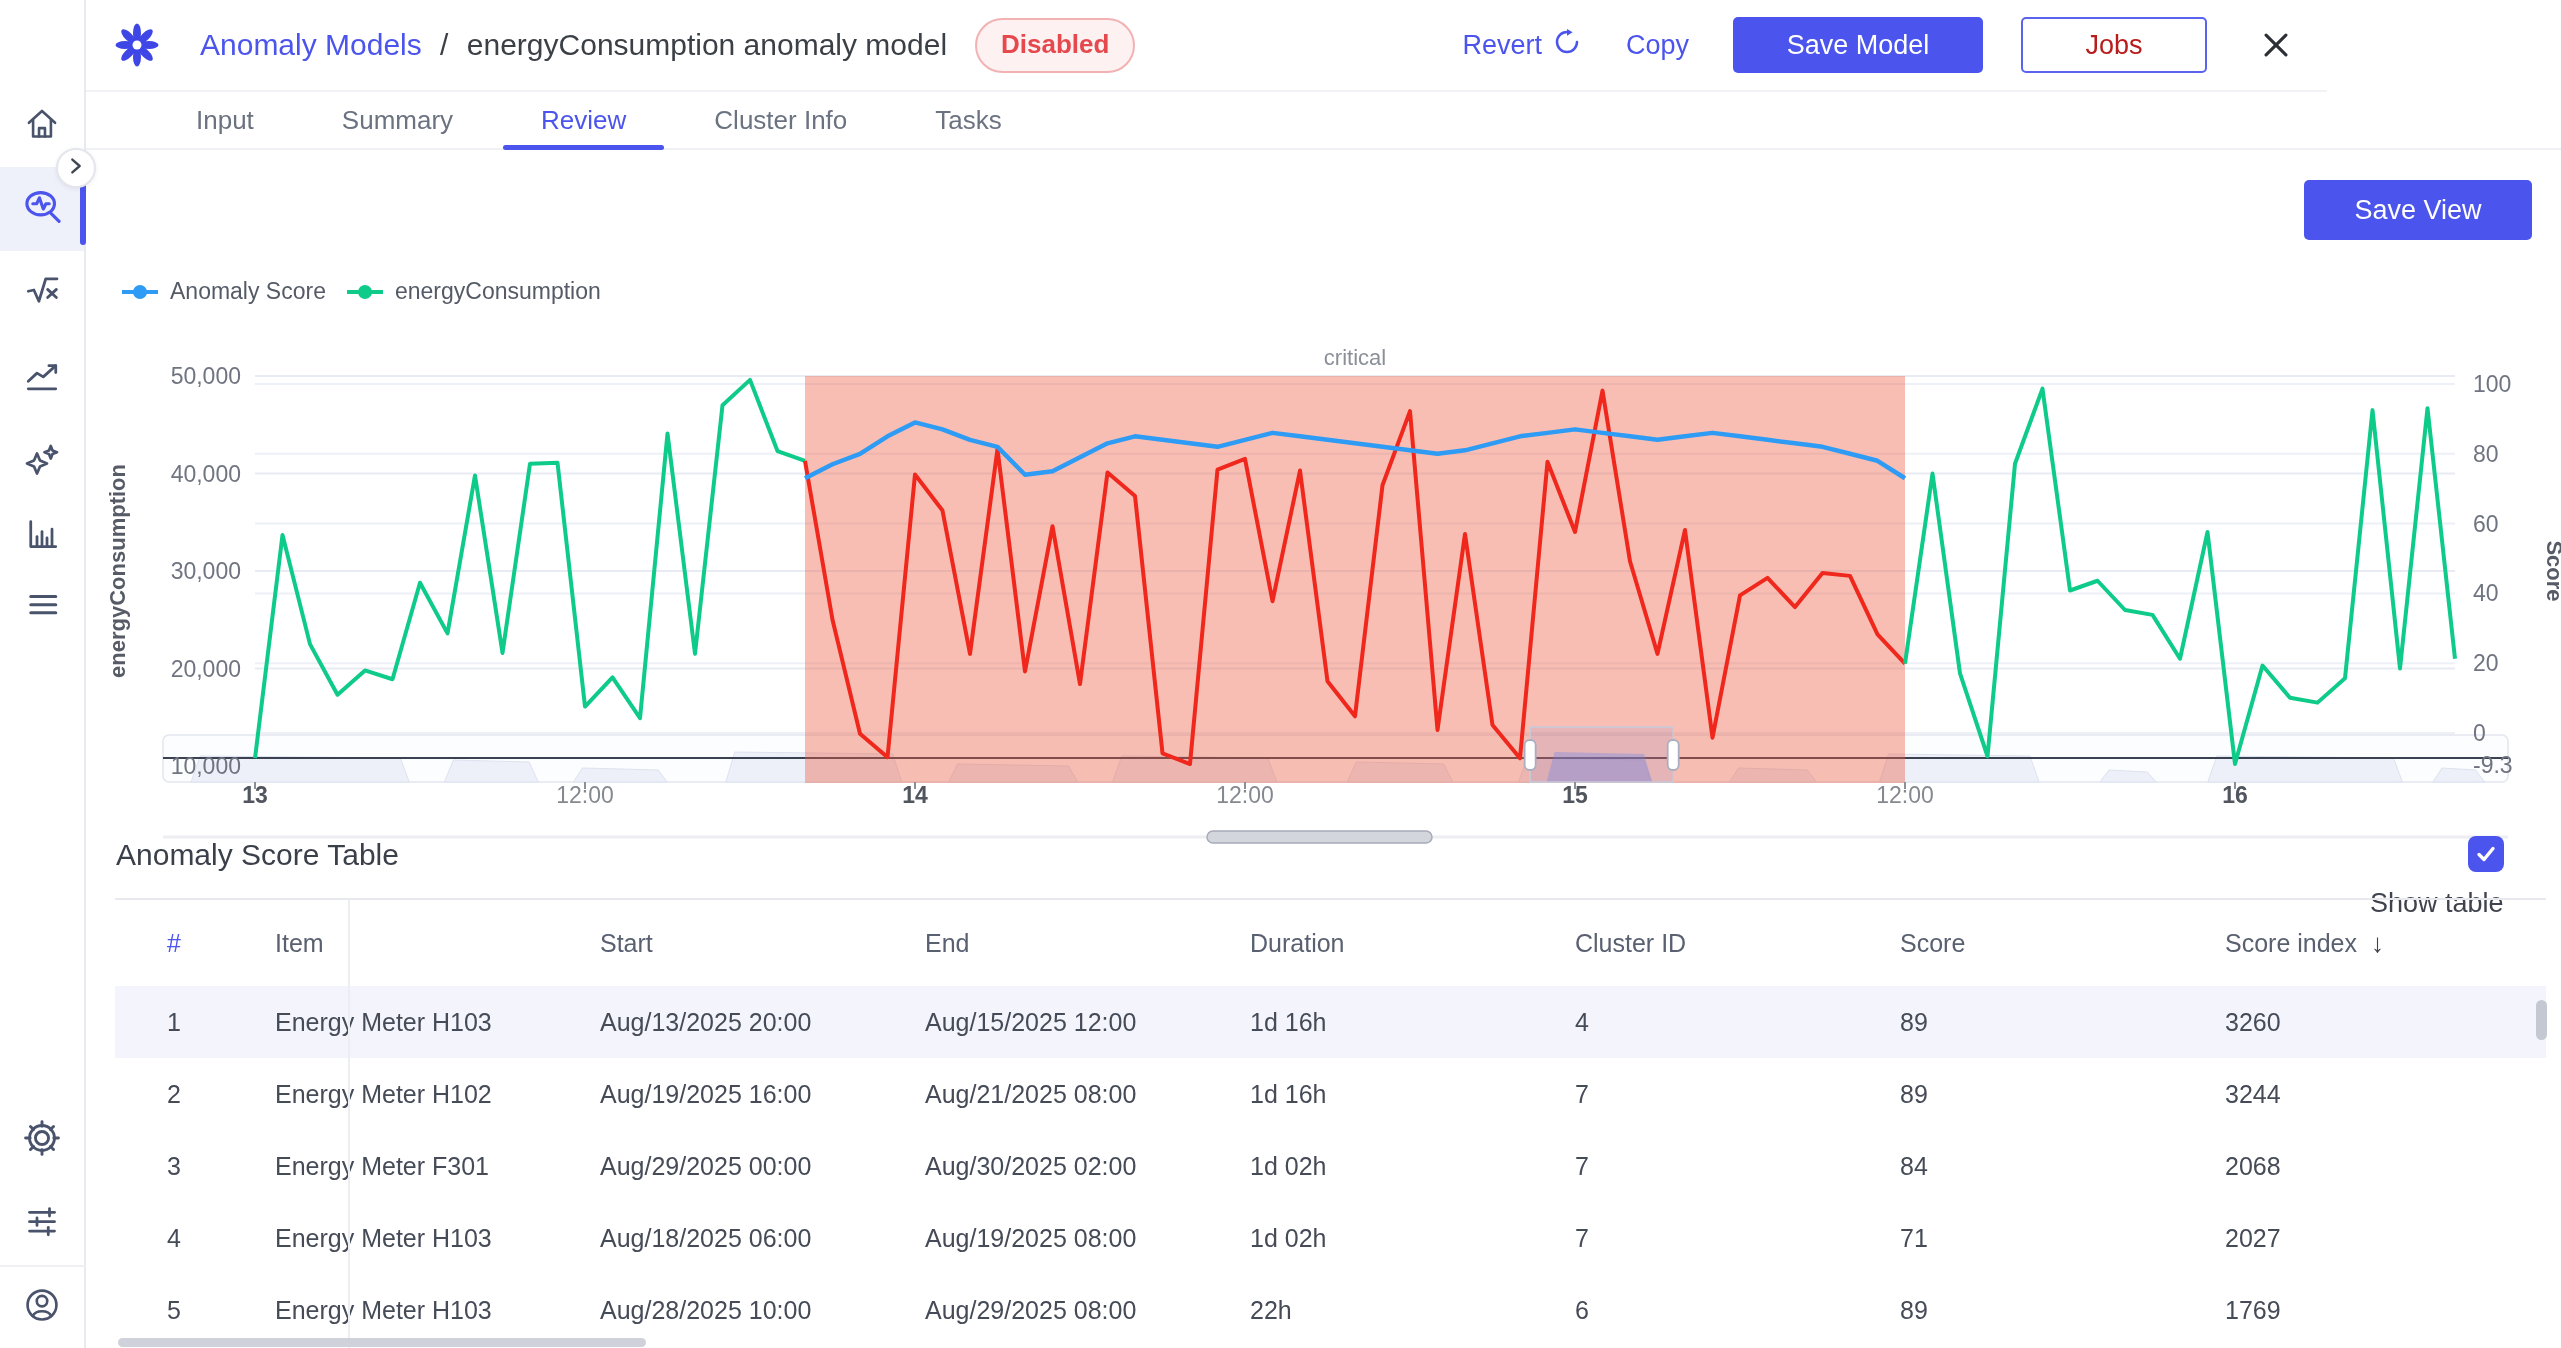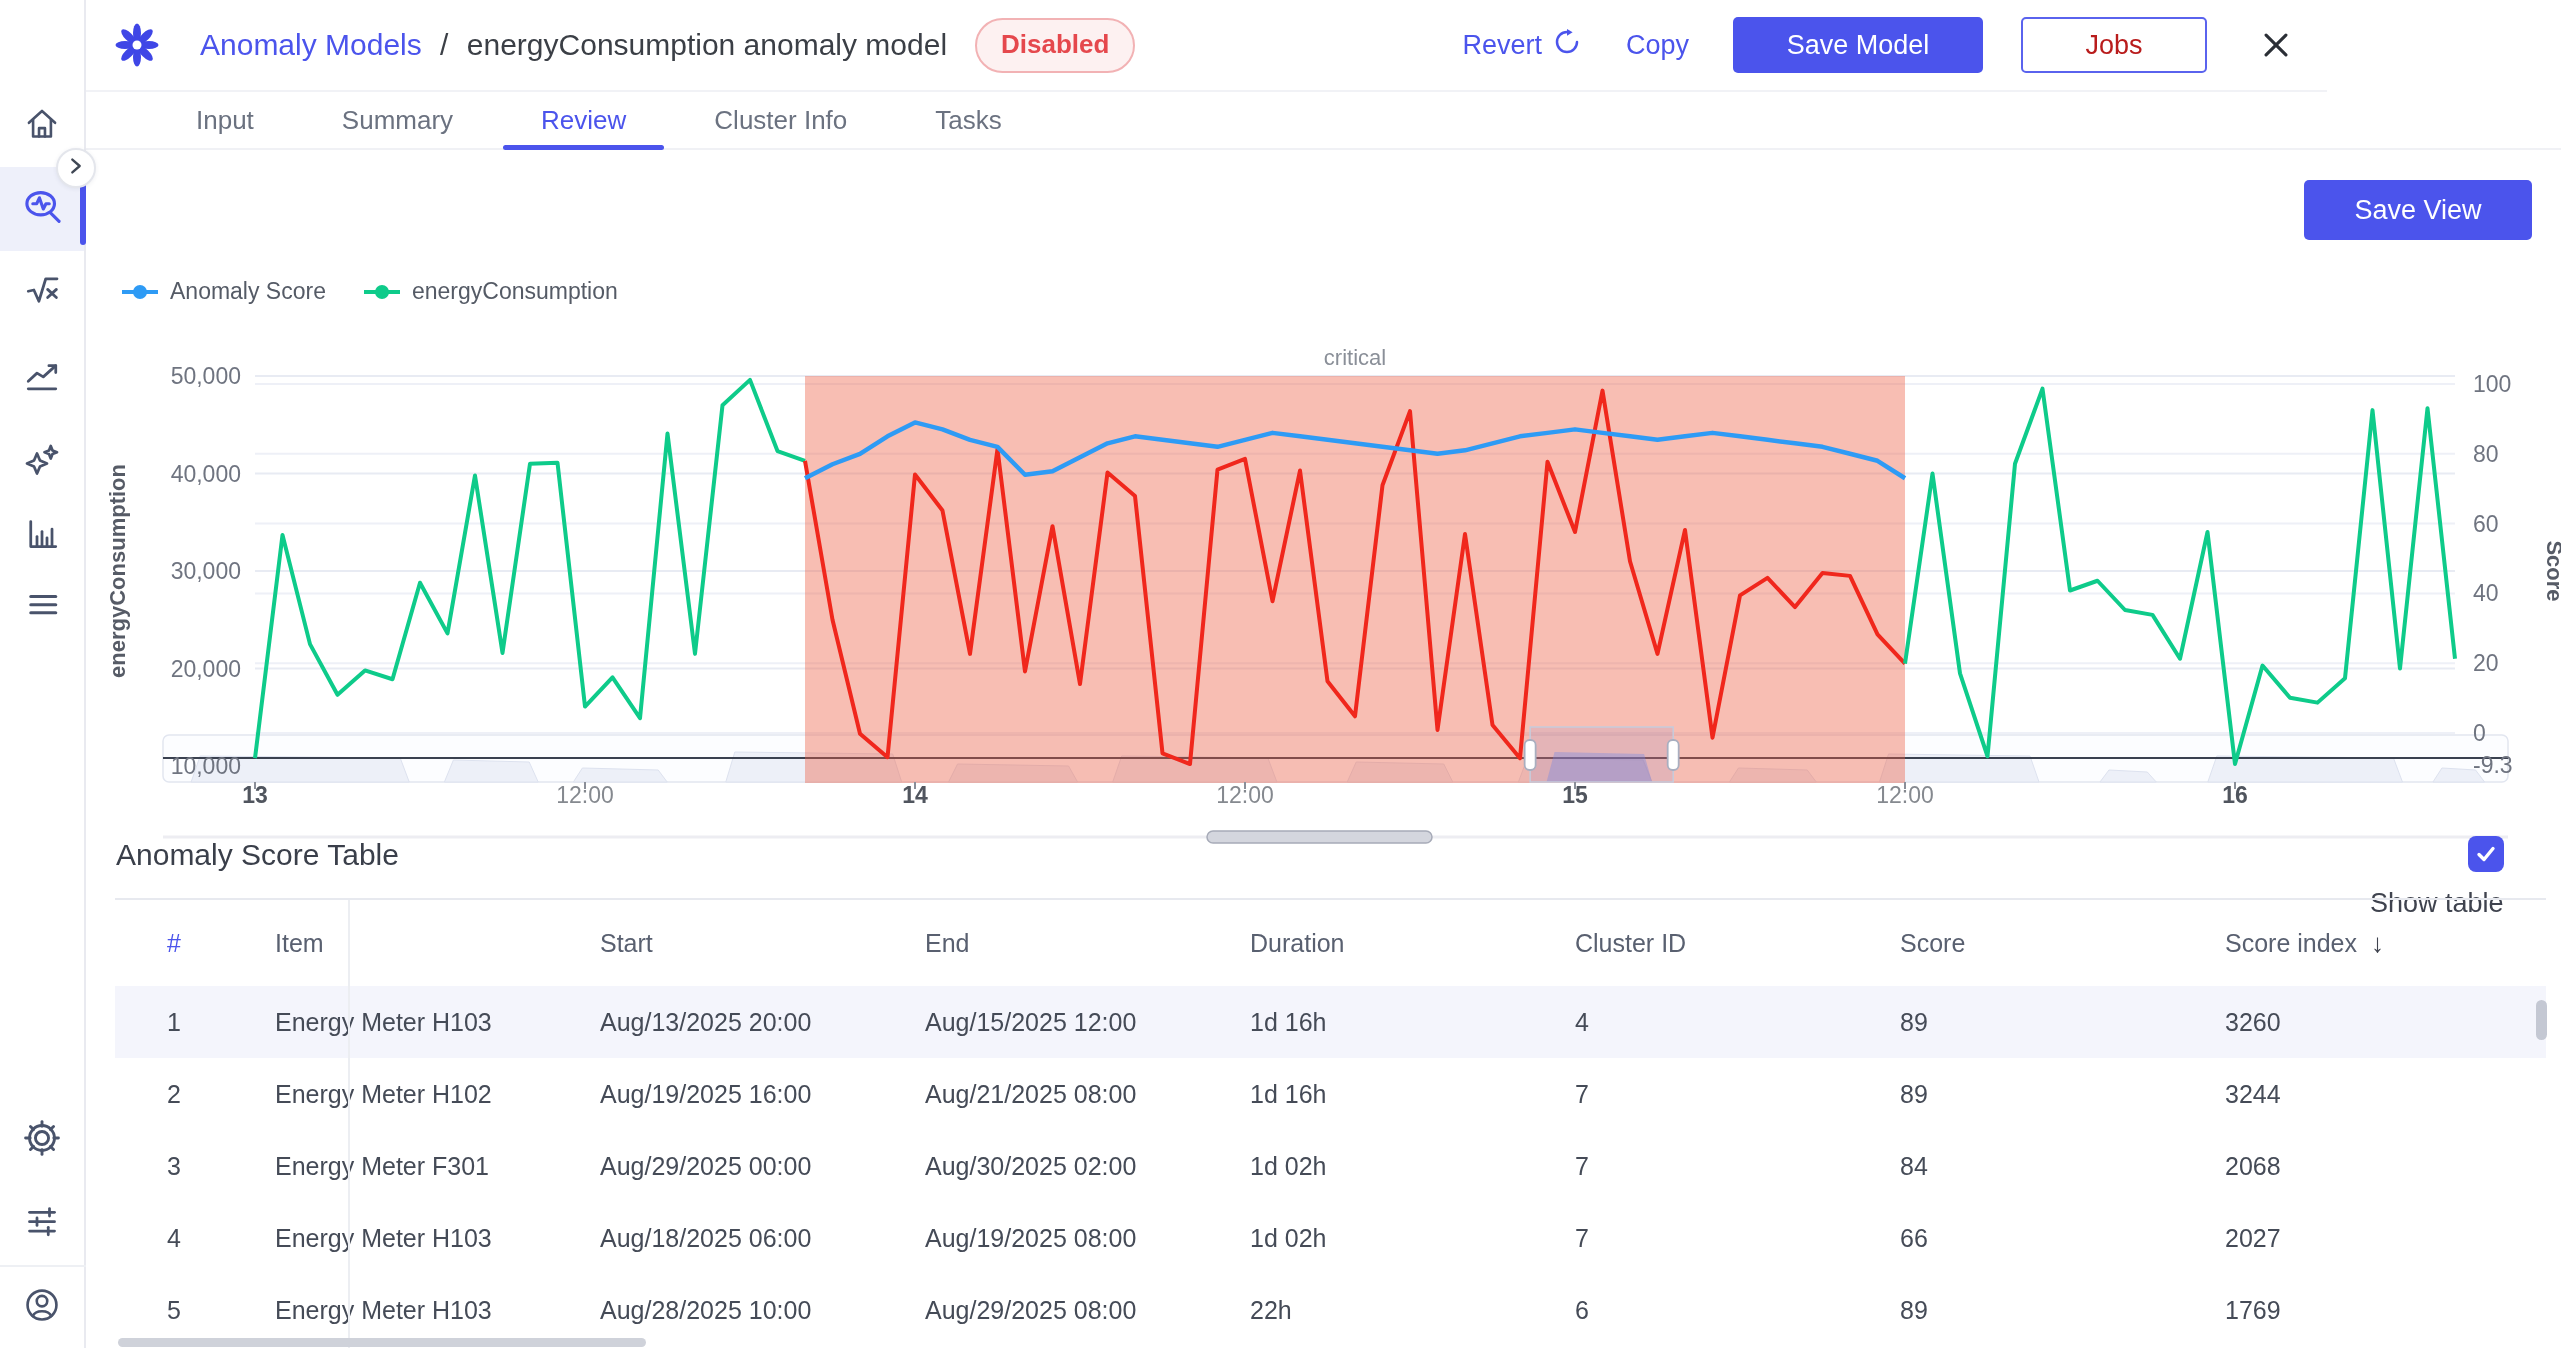--- a/index.html
+++ b/index.html
@@ -34,21 +34,21 @@
 
   
   .tabs { position:absolute; left:86px; top:92px; width:2475px; height:58px; display:flex; align-items:stretch; padding-left:66px; border-bottom:2px solid #f0f1f5; background:#fff; }
   .tab { position:relative; display:flex; align-items:center; justify-content:center; padding:12px 44px; font-size:26px; color:#6b7280; cursor:pointer; }
   .tab.active { color:#4b54ec; }
   .tab.active::after { content:""; position:absolute; left:6px; right:6px; bottom:-2px; height:5px; background:#4b54ec; border-radius:3px; }
 
   
   .page-title { position:absolute; left:116px; top:182px; font-size:36px; color:#3a3f4a; }
   .save-view { position:absolute; left:2304px; top:180px; width:228px; height:60px; }
-  .legend { position:absolute; left:120px; top:278px; display:flex; align-items:center; gap:36px; }
+  .legend { position:absolute; left:120px; top:278px; display:flex; align-items:center; gap:19px; }
   .legend-item { display:flex; align-items:center; gap:10px; cursor:pointer; }
   .legend-label { font-size:23px; color:#555b66; }
 
   
   .chart-wrap { position:absolute; left:85px; top:341px; width:2164px; height:520px; }
   #chart-svg text { font-family:"Liberation Sans", sans-serif; }
 
   
   .table-title { position:absolute; left:116px; top:838px; font-size:30px; color:#3a3f4a; }
   .show-table { position:absolute; left:2370px; top:836px; display:flex; align-items:flex-end; gap:16px; cursor:pointer;flex-direction:column; }
@@ -360,21 +360,21 @@
           <div class="tcell c6">84</div>
           <div class="tcell c7">2068</div>
         </div>
         <div class="trow">
           <div class="tcell c0">4</div>
           <div class="tcell c1">Energy Meter H103</div>
           <div class="tcell c2">Aug/18/2025 06:00</div>
           <div class="tcell c3">Aug/19/2025 08:00</div>
           <div class="tcell c4">1d 02h</div>
           <div class="tcell c5">7</div>
-          <div class="tcell c6">66</div>
+          <div class="tcell c6">71</div>
           <div class="tcell c7">2027</div>
         </div>
         <div class="trow">
           <div class="tcell c0">5</div>
           <div class="tcell c1">Energy Meter H103</div>
           <div class="tcell c2">Aug/28/2025 10:00</div>
           <div class="tcell c3">Aug/29/2025 08:00</div>
           <div class="tcell c4">22h</div>
           <div class="tcell c5">6</div>
           <div class="tcell c6">89</div>

